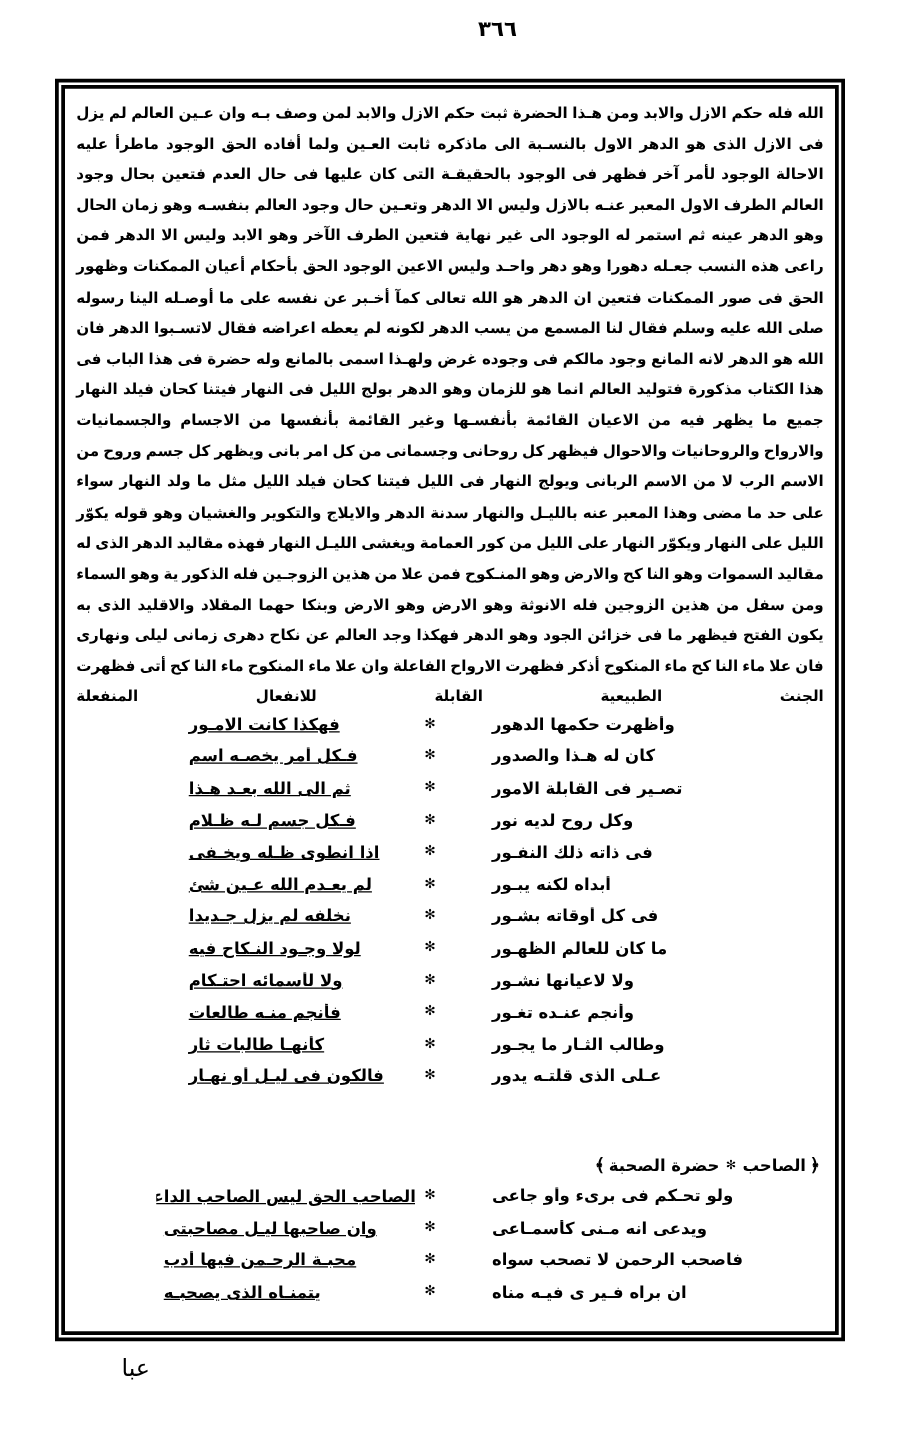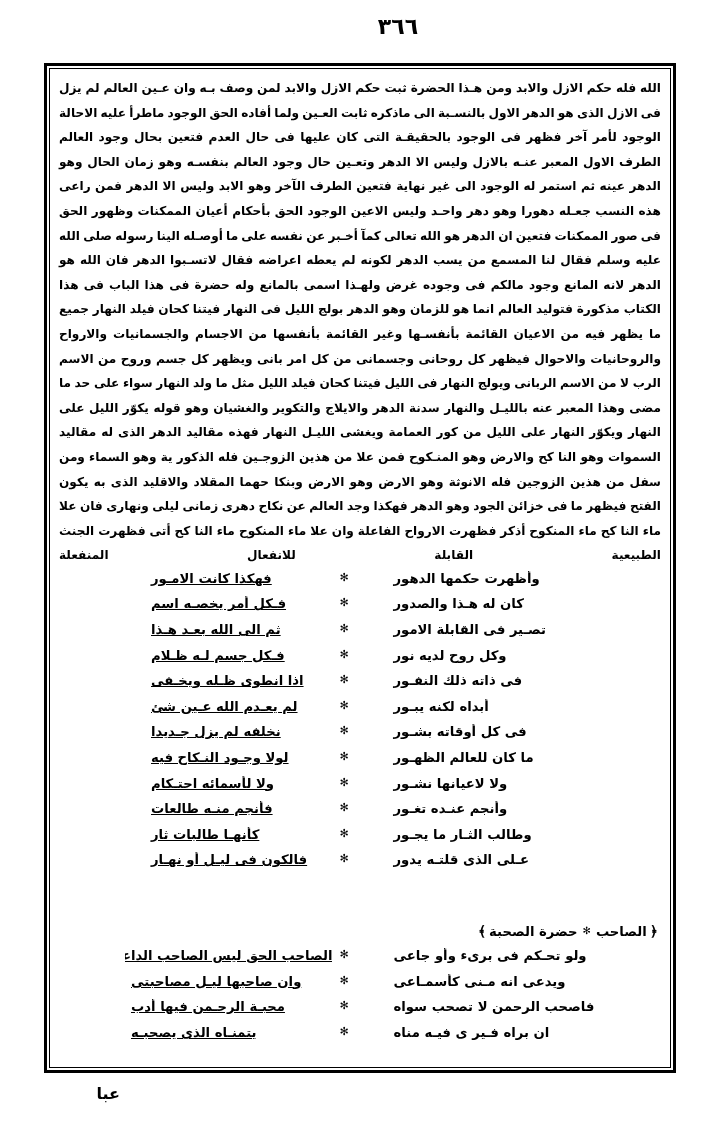--- a/index.html
+++ b/index.html
@@ -20,41 +20,41 @@
   
   .page-number {
     position: absolute;
     top: 16px;
     left: 0;
     width: 696px;
     text-align: center;
     padding-left: 100px;
     box-sizing: border-box;
     font-family: "DejaVu Sans", sans-serif;
-    font-size: 22px;
+    font-size: 17px;
     font-weight: bold;
     letter-spacing: 1px;
     line-height: 1;
   }
 
   
   .page-frame {
     position: absolute;
     left: 44px;
     top: 63px;
     width: 632px;
     height: 1010px;
     border: 3px solid #000;
     box-sizing: border-box;
     padding: 2px;
   }
   .page-frame-inner {
     width: 100%;
     height: 100%;
-    border: 1px solid #000000;
+    border: 3px solid #000000;
     box-sizing: border-box;
     padding: 7px 9px 4px 9px;
     overflow: hidden;
   }
 
   
   .prose {
     direction: rtl;
     text-align: justify;
     text-align-last: justify;
@@ -125,22 +125,22 @@
     position: relative;
     top: -2px;
   }
 
   
   .catchword {
     position: absolute;
     right: 600px;
     top: 1084px;
     font-family: "DejaVu Sans", sans-serif;
-    font-size: 16px;
-    font-weight: 700;
+    font-size: 19px;
+    font-weight: 400;
     direction: rtl;
   }
 </style>
 </head>
 <body>
 
 <div class="page-number">٣٦٦</div>
 
 <div class="page-frame">
   <div class="page-frame-inner">

